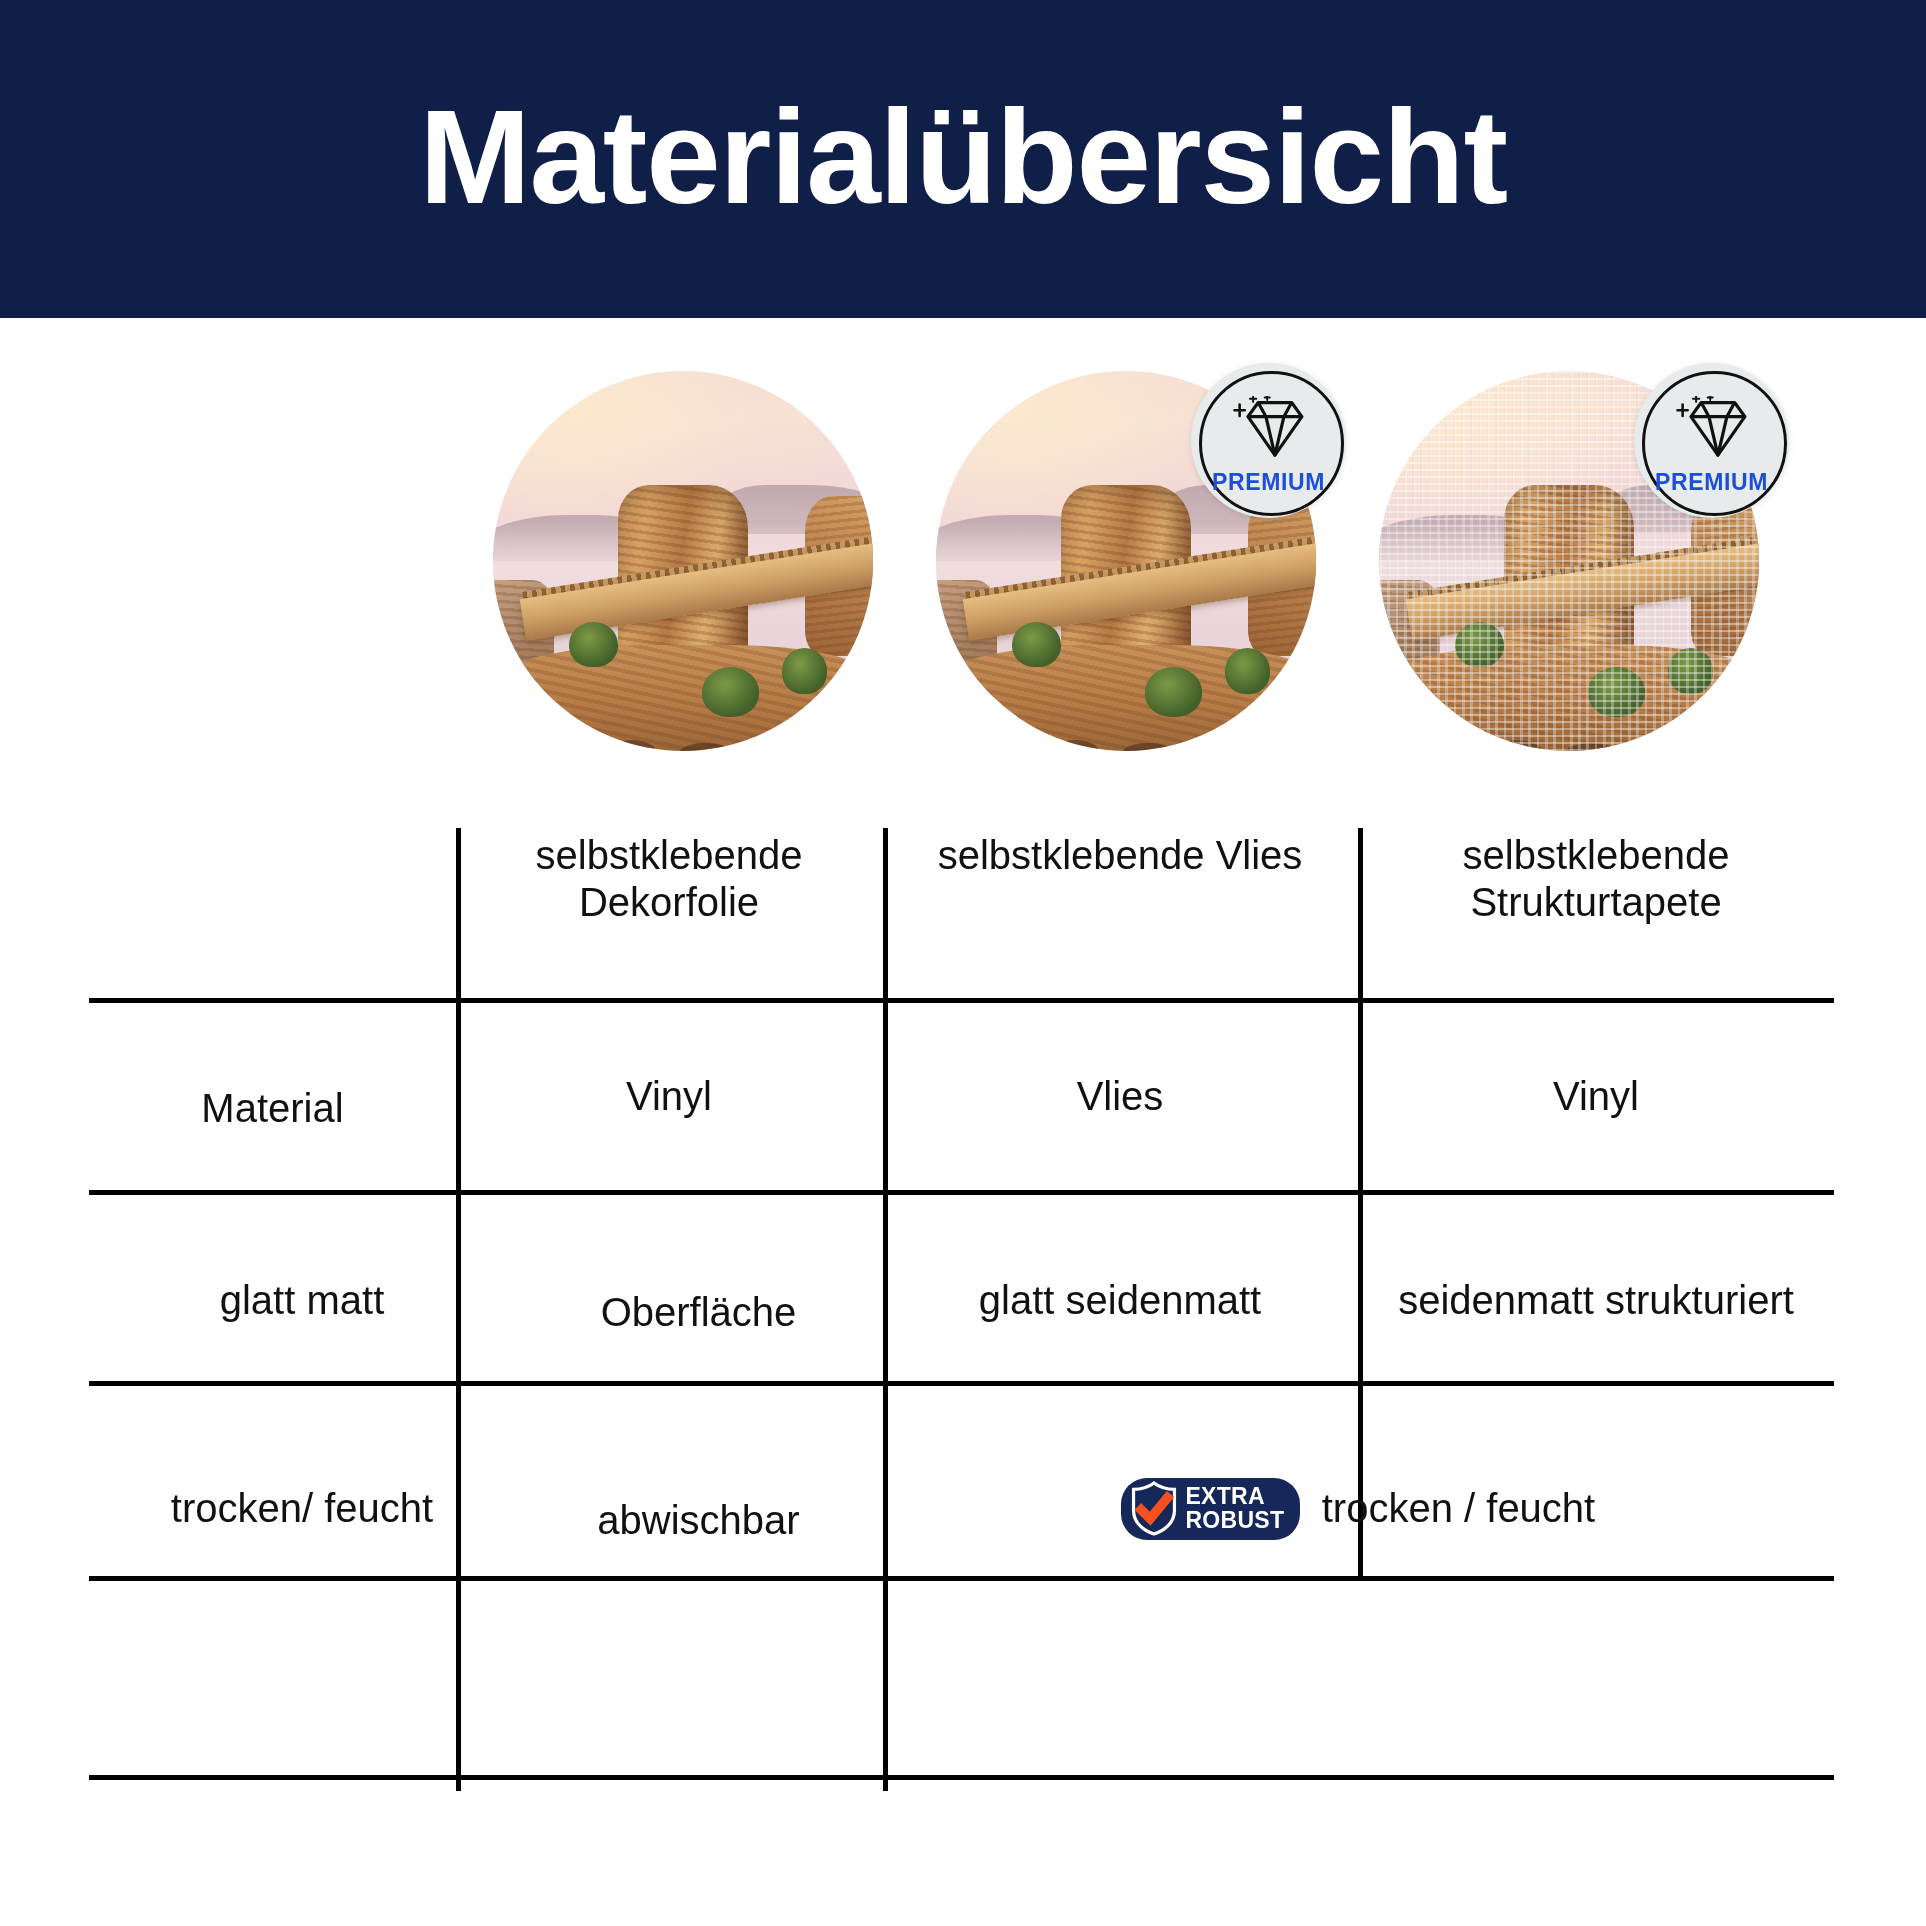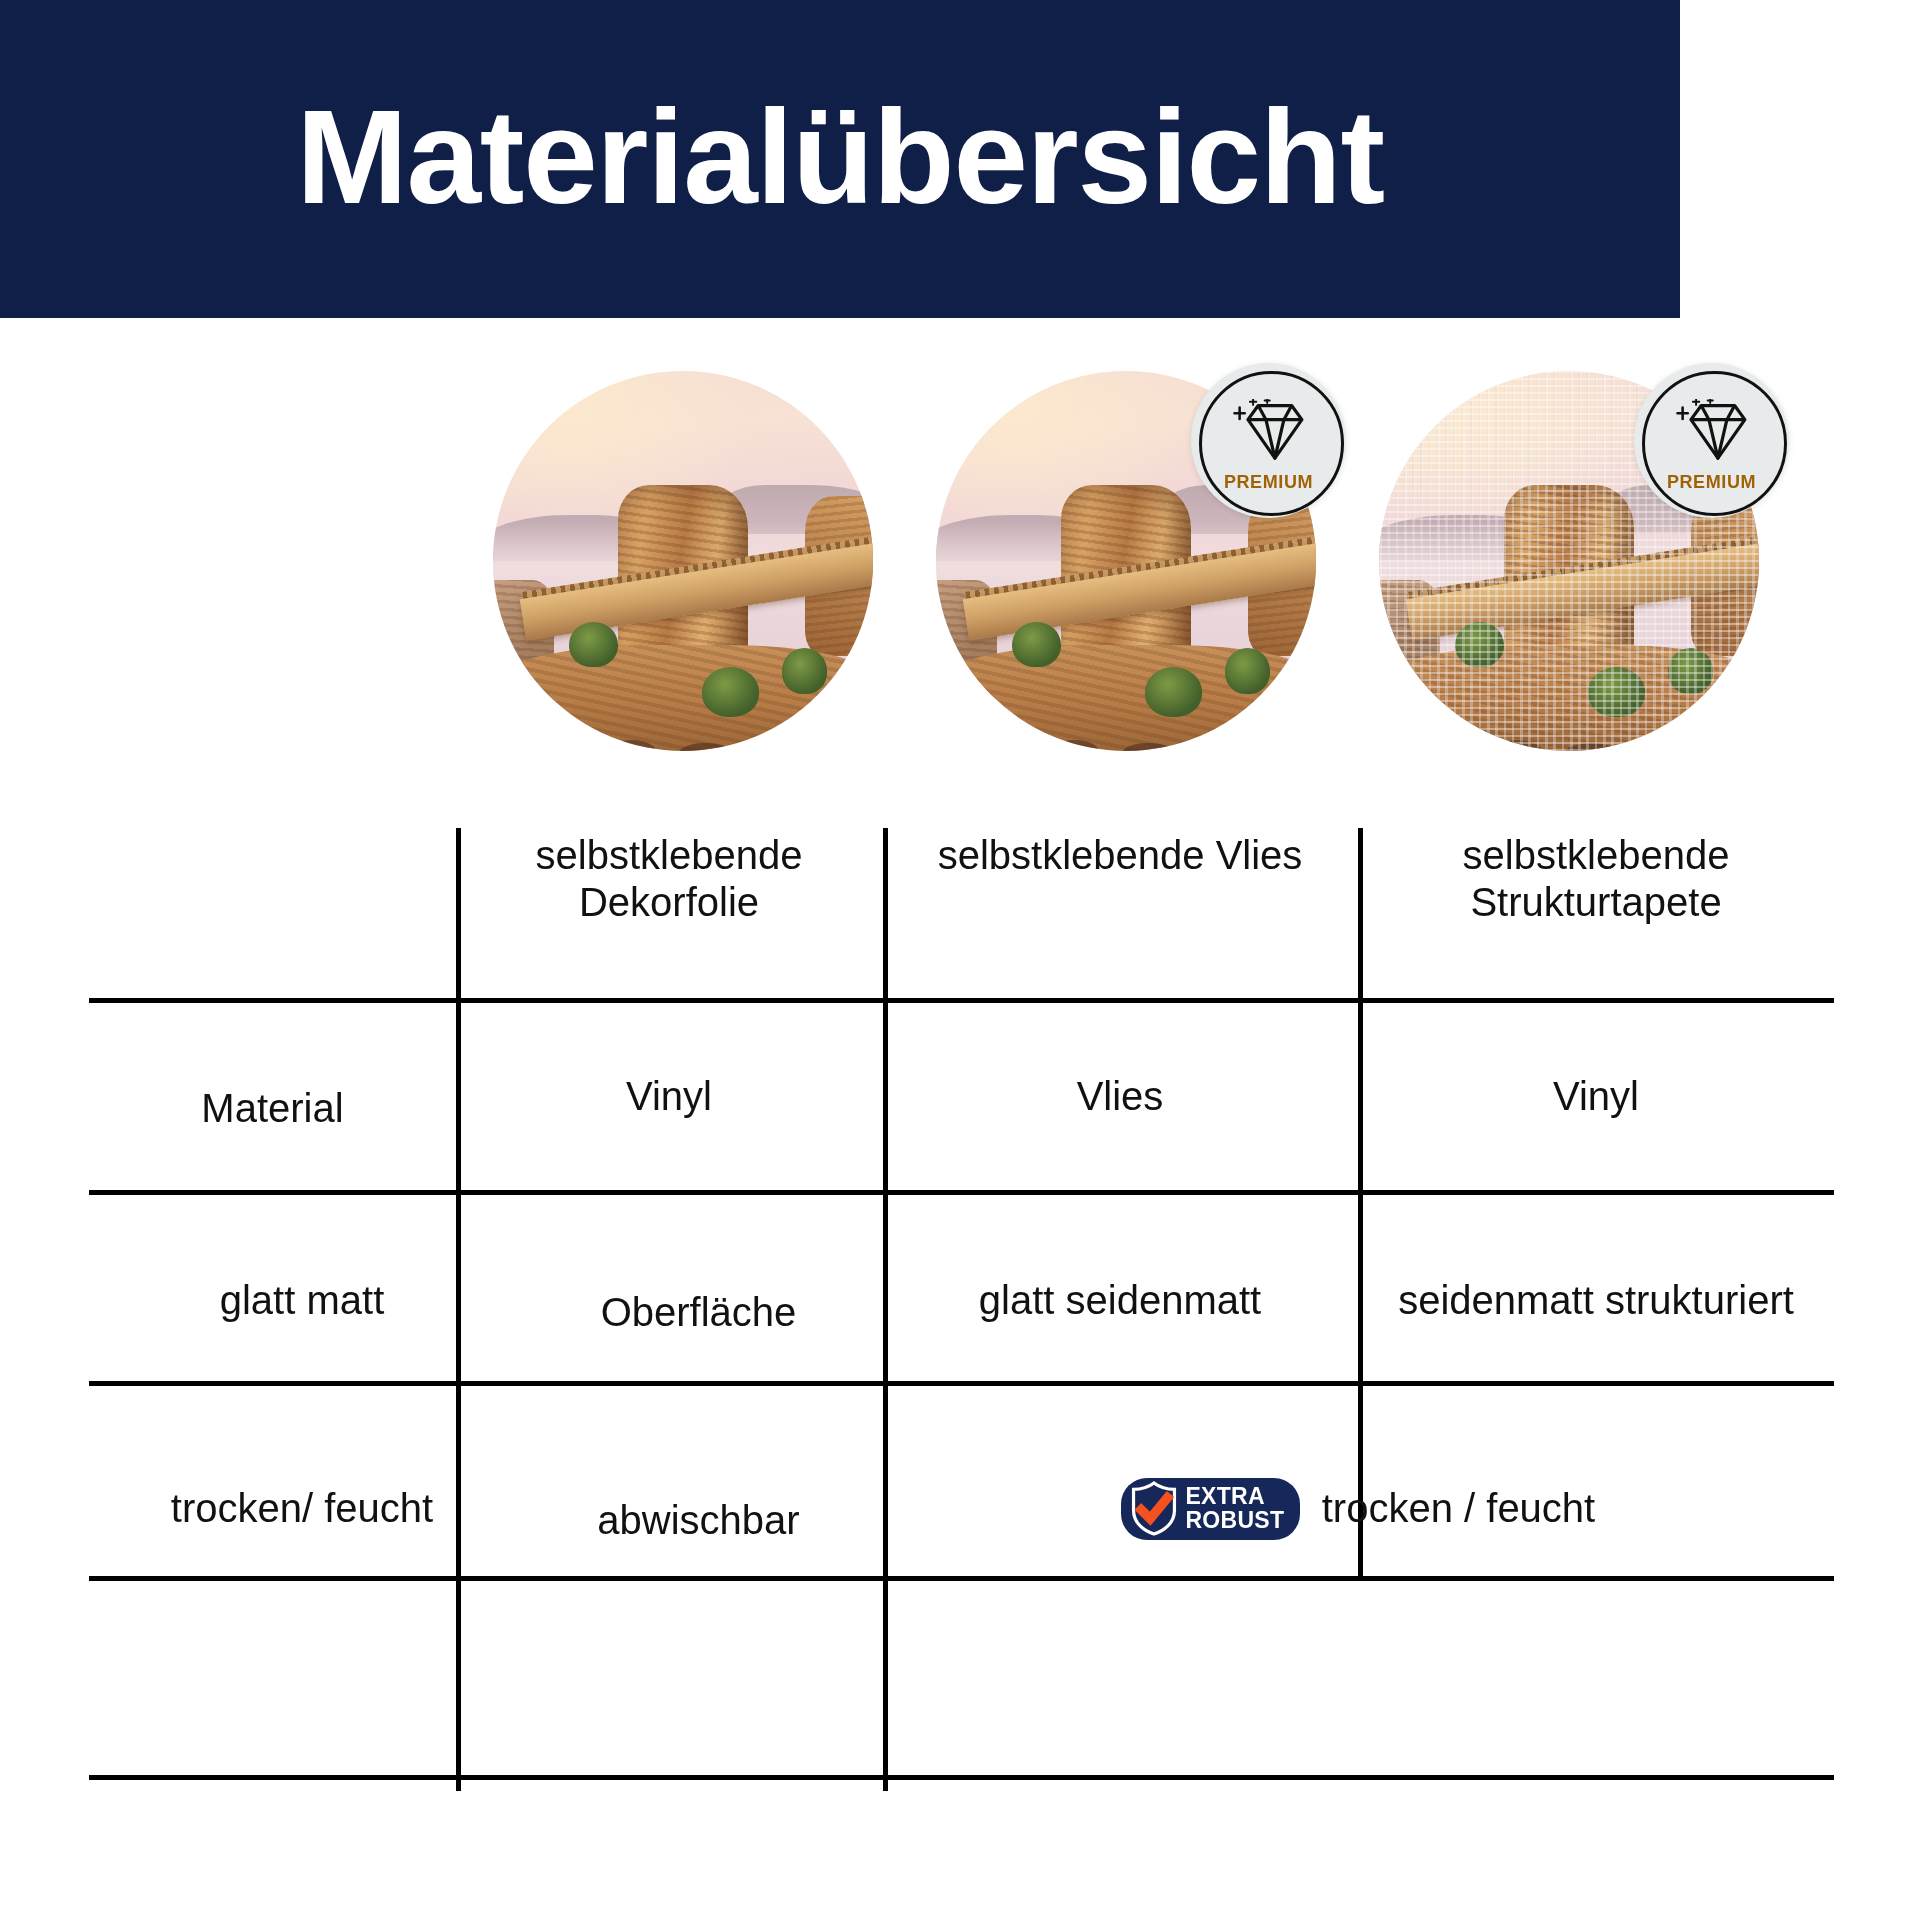--- a/index.html
+++ b/index.html
@@ -6,21 +6,21 @@
   body{
     width:1926px;height:1926px;
     background:#ffffff;
     font-family:"Liberation Sans", sans-serif;
     overflow:hidden;
   }
   .page{position:relative;width:1926px;height:1926px;background:#fff;}
 
   
   .header-band{
-    position:absolute;left:0;top:0;width:1680px;height:318px;
+    position:absolute;left:0;top:0;width:1926px;height:318px;
     background:#101f47;
     display:flex;align-items:center;justify-content:center;
   }
   .header-title{
     color:#ffffff;
     font-size:134px;
     font-weight:bold;
     letter-spacing:-1.3px;
     line-height:1;
     white-space:nowrap;
@@ -145,21 +145,21 @@
     box-shadow:0 1.3px 6.4px rgba(0,0,0,.10);
     display:flex;flex-direction:column;align-items:center;justify-content:center;
   }
   .premium-ring{
     position:absolute;left:8.3px;top:8.3px;width:139px;height:139px;
     border:3.2px solid #111;border-radius:50%;
   }
   .premium-gem{position:relative;margin-top:10.3px;}
   .premium-label{
     position:relative;
-    font-size:18px;font-weight:bold;color:#a16207;letter-spacing:0.6px;
+    font-size:23px;font-weight:bold;color:#1d4ed8;letter-spacing:0.6px;
     margin-top:3.9px;
   }
   .pb2{left:1191px;top:363px;}
   .pb3{left:1634px;top:363px;}
 
   
   .table{
     position:absolute;left:89px;top:820px;width:1745px;
   }
   .trow{display:flex;width:100%;position:relative;}

